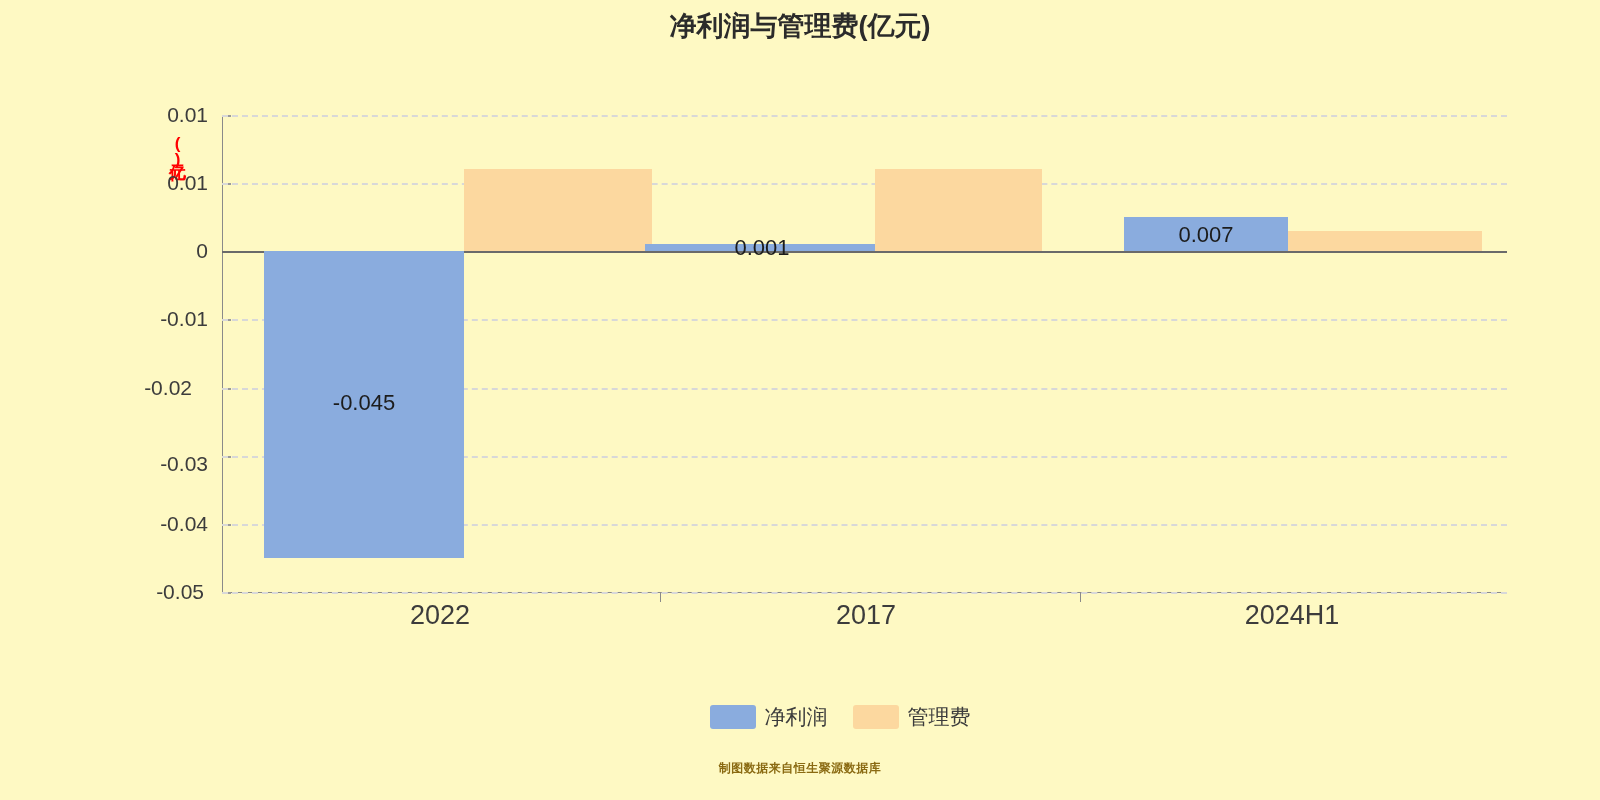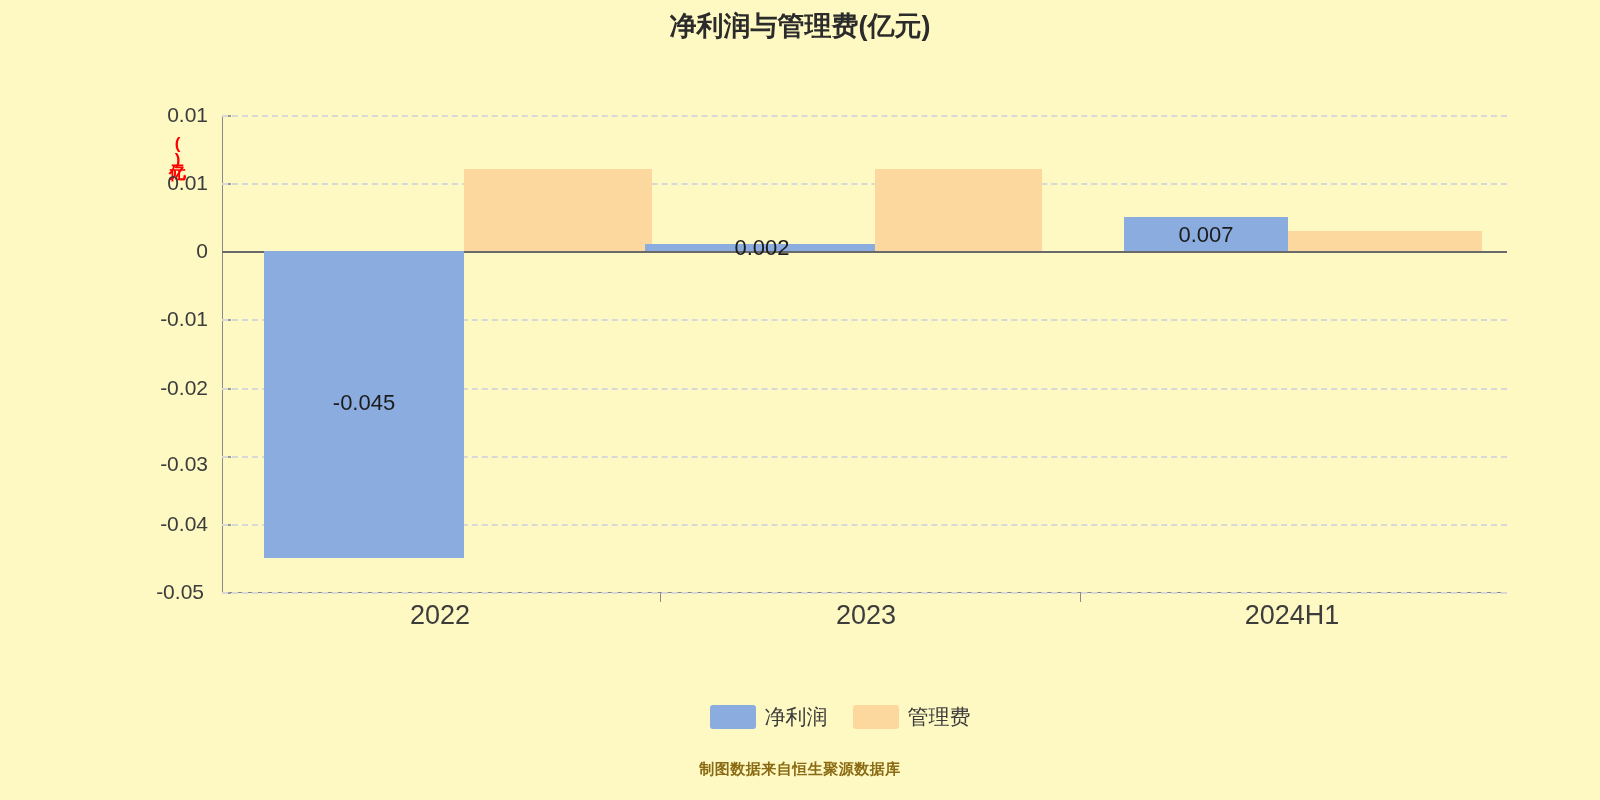--- a/index.html
+++ b/index.html
@@ -43,40 +43,40 @@
     color:#3c3c3c;font-size:27px;white-space:nowrap;}
   .xtickmark{position:absolute;top:592px;width:0;height:10px;border-left:1px solid #8a8a8a;}
 
   .legend{position:absolute;left:0;top:703px;width:1600px;
     display:flex;align-items:center;justify-content:center;gap:25px;margin-left:40px;}
   .legend-item{display:flex;align-items:center;gap:9px;}
   .legend-swatch{width:46px;height:24px;border-radius:3px;display:block;}
   .legend-text{color:#3c3c3c;font-size:21px;}
 
   .footer{position:absolute;left:0;top:760px;width:1600px;text-align:center;
-    color:#8a6a12;font-size:15px;font-weight:bold;letter-spacing:0.5px;}
+    color:#8a6a12;font-size:12px;font-weight:bold;letter-spacing:0.5px;}
 </style>
 </head>
 <body>
 
 <div class="canvas">
 
   <div class="chart-title">净利润与管理费(亿元)</div>
 
   <div class="ylab-rot">(亿元)</div>
 
   <div class="axis-y"></div>
 
   <div class="axis-x"></div>
 
   <div class="ytick" style="top:115px;left:90px;width:118px;">0.01</div>
   <div class="ytick" style="top:183px;left:90px;width:118px;">0.01</div>
   <div class="ytick" style="top:251px;left:90px;width:118px;">0</div>
   <div class="ytick" style="top:319px;left:90px;width:118px;">-0.01</div>
-  <div class="ytick" style="top:388px;left:90px;width:118px;">-0.02</div>
+  <div class="ytick" style="top:388px;left:74px;width:118px;">-0.02</div>
   <div class="ytick" style="top:464px;left:90px;width:118px;">-0.03</div>
   <div class="ytick" style="top:524px;left:90px;width:118px;">-0.04</div>
   <div class="ytick" style="top:592px;left:86px;width:118px;">-0.05</div>
 
   <div class="ytickmark" style="top:115px;"></div>
   <div class="ytickmark" style="top:183px;"></div>
   <div class="ytickmark" style="top:251px;"></div>
   <div class="ytickmark" style="top:319px;"></div>
   <div class="ytickmark" style="top:388px;"></div>
   <div class="ytickmark" style="top:456px;"></div>
@@ -99,29 +99,29 @@
 
     <div class="bar bar-orange" style="left:242px;top:54px;width:188px;height:82px;"></div>
 
     <div class="bar bar-blue" style="left:423px;top:129px;width:230px;height:7px;"></div>
     <div class="bar bar-orange" style="left:653px;top:54px;width:167px;height:82px;"></div>
 
     <div class="bar bar-blue" style="left:902px;top:102px;width:164px;height:34px;"></div>
     <div class="bar bar-orange" style="left:1066px;top:116px;width:194px;height:20px;"></div>
 
     <div class="bar-label" style="left:142px;top:275px;">-0.045</div>
-    <div class="bar-label" style="left:540px;top:120px;">0.002</div>
+    <div class="bar-label" style="left:540px;top:120px;">0.001</div>
     <div class="bar-label" style="left:984px;top:107px;">0.007</div>
   </div>
 
   <div class="xtickmark" style="left:660px;"></div>
   <div class="xtickmark" style="left:1080px;"></div>
 
   <div class="xtick" style="left:440px;">2022</div>
-  <div class="xtick" style="left:866px;">2023</div>
+  <div class="xtick" style="left:866px;">2017</div>
   <div class="xtick" style="left:1292px;">2024H1</div>
 
   <div class="legend">
     <div class="legend-item">
       <span class="legend-swatch bar-blue"></span>
       <span class="legend-text">净利润</span>
     </div>
     <div class="legend-item">
       <span class="legend-swatch bar-orange"></span>
       <span class="legend-text">管理费</span>

